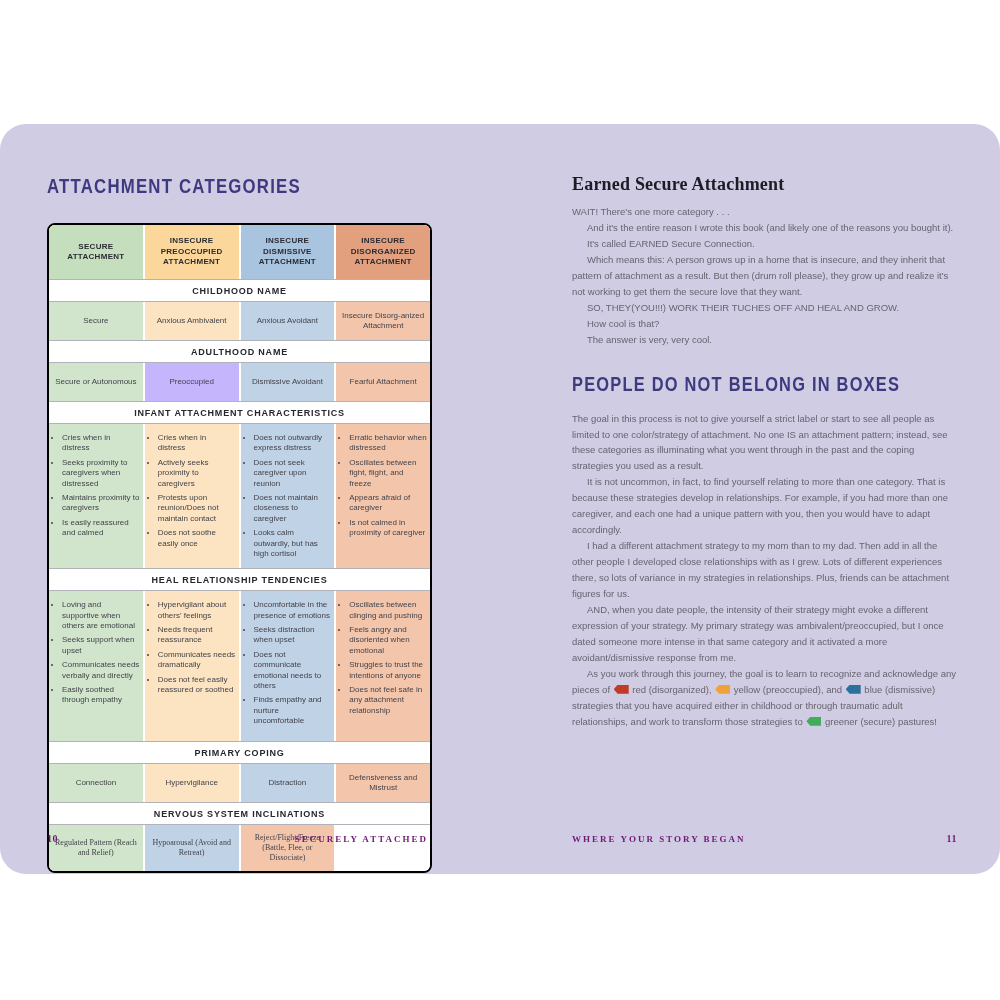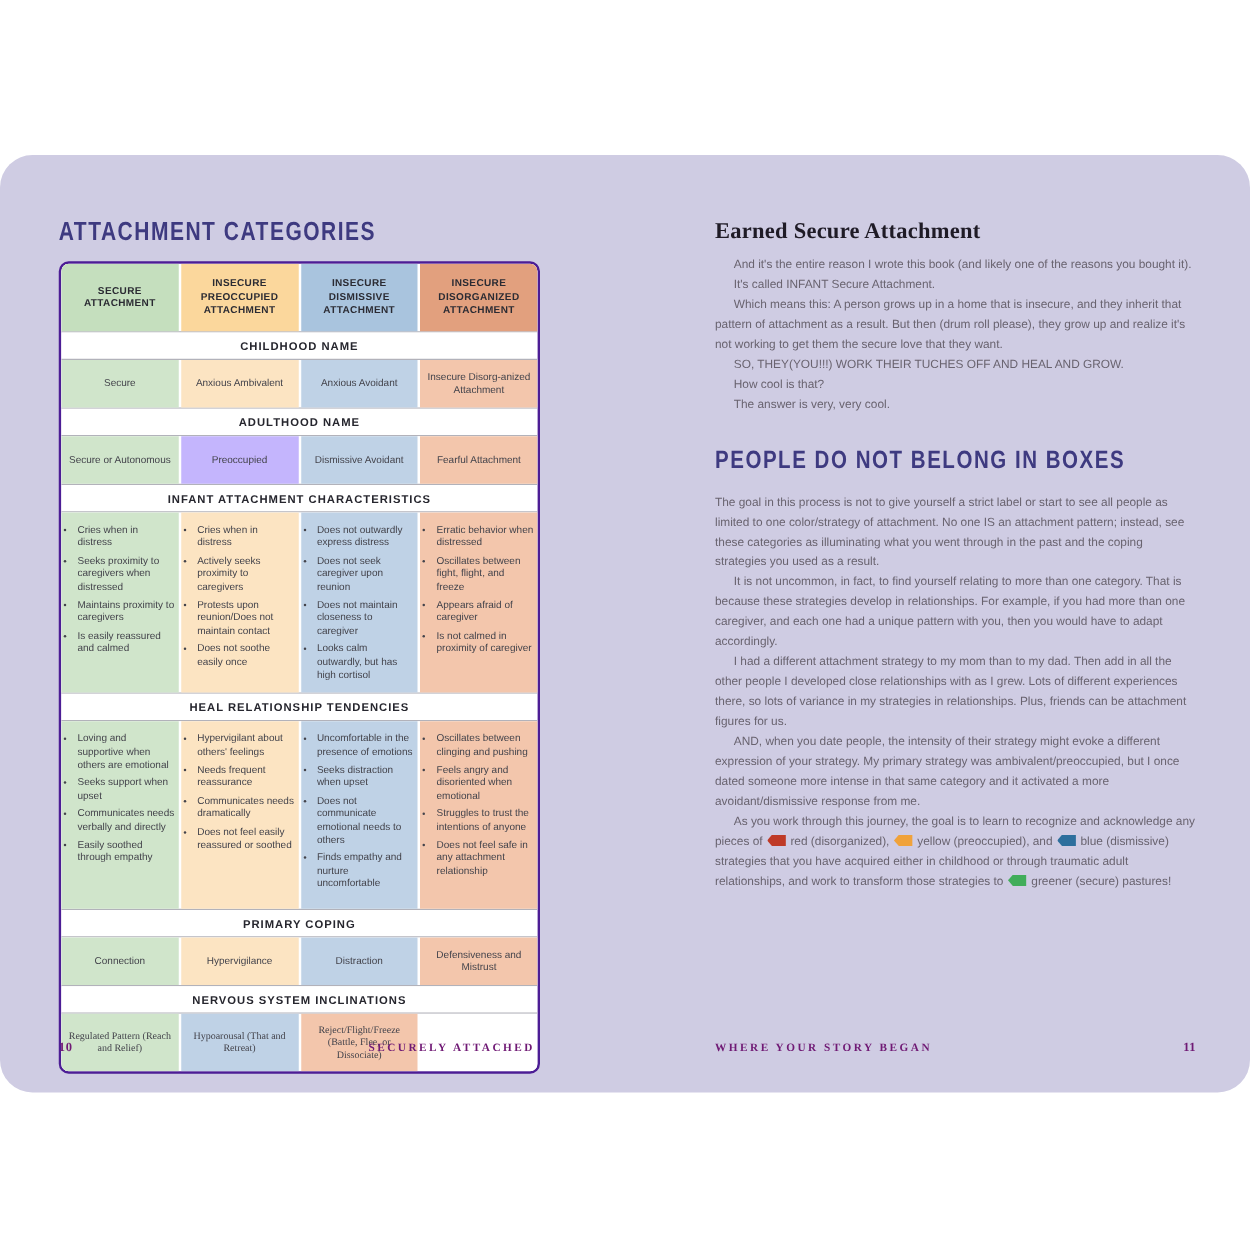--- a/index.html
+++ b/index.html
@@ -12,22 +12,22 @@
     position:absolute;left:0;top:124px;width:1000px;height:750px;
     background:#cfcce3;overflow:hidden;border-radius:26px;
   }
   
   .left-title{
     position:absolute;left:47px;top:50px;margin:0;
     font-size:21px;font-weight:bold;letter-spacing:1.5px;color:#3e3a80;
     transform:scaleX(0.8);transform-origin:left center;white-space:nowrap;
   }
   .att-table{
-    position:absolute;left:47px;top:85px;width:381px;
-    border:2px solid #4c1d95;border-radius:8px;overflow:hidden;
+    position:absolute;left:47px;top:99px;width:381px;
+    border:2px solid #000000;border-radius:8px;overflow:hidden;
     background:#ffffff;
   }
   .t-row{display:grid;grid-template-columns:repeat(4,1fr);gap:2px;background:#ffffff;border-bottom:1px solid #b2b2ba;}
   .t-row:last-child{border-bottom:none;font-family:Liberation Serif, serif;}
   .t-band{
     background:#ffffff;text-align:center;font-weight:bold;font-size:9px;
     letter-spacing:0.8px;color:#26262e;padding:6px 2px 5px;border-bottom:1px solid #b2b2ba;
   }
   .t-cell{
     display:flex;align-items:center;justify-content:center;text-align:center;
@@ -169,35 +169,36 @@
       <div class="t-band">PRIMARY COPING</div>
       <div class="t-row t-names">
         <div class="t-cell" style="background: rgb(208, 229, 203);">Connection</div>
         <div class="t-cell" style="background: rgb(252, 228, 194);">Hypervigilance</div>
         <div class="t-cell" style="background: rgb(191, 210, 230);">Distraction</div>
         <div class="t-cell" style="background: rgb(243, 198, 172); text-align: center;">Defensiveness and Mistrust</div>
       </div>
       <div class="t-band">NERVOUS SYSTEM INCLINATIONS</div>
       <div class="t-row t-nerv">
         <div class="t-cell" style="background: rgb(208, 229, 203);">Regulated Pattern (Reach and Relief)</div>
-        <div class="t-cell" style="background: rgb(191, 210, 230);">Hypoarousal (That and Retreat)</div>
+        <div class="t-cell" style="background: rgb(191, 210, 230);">Hypoarousal (Avoid and Retreat)</div>
         <div class="t-cell" style="background: rgb(243, 198, 172);">Reject/Flight/Freeze (Battle, Flee, or Dissociate)</div>
       </div>
     </div>
 
   <div class="footer-row footer-left">
     <span class="page-num">10</span>
     <span class="running-head">SECURELY ATTACHED</span>
   </div>
 
   <div class="right-col">
     <h2 class="serif-head">Earned Secure Attachment</h2>
     <div id="sec1-paras">
+        <p class="body-para">WAIT! There's one more category . . .</p>
         <p class="body-para indent">And it's the entire reason I wrote this book (and likely one of the reasons you bought it).</p>
-        <p class="body-para indent">It's called INFANT Secure Attachment.</p>
+        <p class="body-para indent">It's called EARNED Secure Connection.</p>
         <p class="body-para indent">Which means this: A person grows up in a home that is insecure, and they inherit that pattern of attachment as a result. But then (drum roll please), they grow up and realize it's not working to get them the secure love that they want.</p>
         <p class="body-para indent">SO, THEY(YOU!!!) WORK THEIR TUCHES OFF AND HEAL AND GROW.</p>
         <p class="body-para indent">How cool is that?</p>
         <p class="body-para indent">The answer is very, very cool.</p>
       </div>
     <h2 class="purple-head">PEOPLE DO NOT BELONG IN BOXES</h2>
     <div id="sec2-paras">
         <p class="body-para">The goal in this process is not to give yourself a strict label or start to see all people as limited to one color/strategy of attachment. No one IS an attachment pattern; instead, see these categories as illuminating what you went through in the past and the coping strategies you used as a result.</p>
         <p class="body-para indent">It is not uncommon, in fact, to find yourself relating to more than one category. That is because these strategies develop in relationships. For example, if you had more than one caregiver, and each one had a unique pattern with you, then you would have to adapt accordingly.</p>
         <p class="body-para indent">I had a different attachment strategy to my mom than to my dad. Then add in all the other people I developed close relationships with as I grew. Lots of different experiences there, so lots of variance in my strategies in relationships. Plus, friends can be attachment figures for us.</p>

